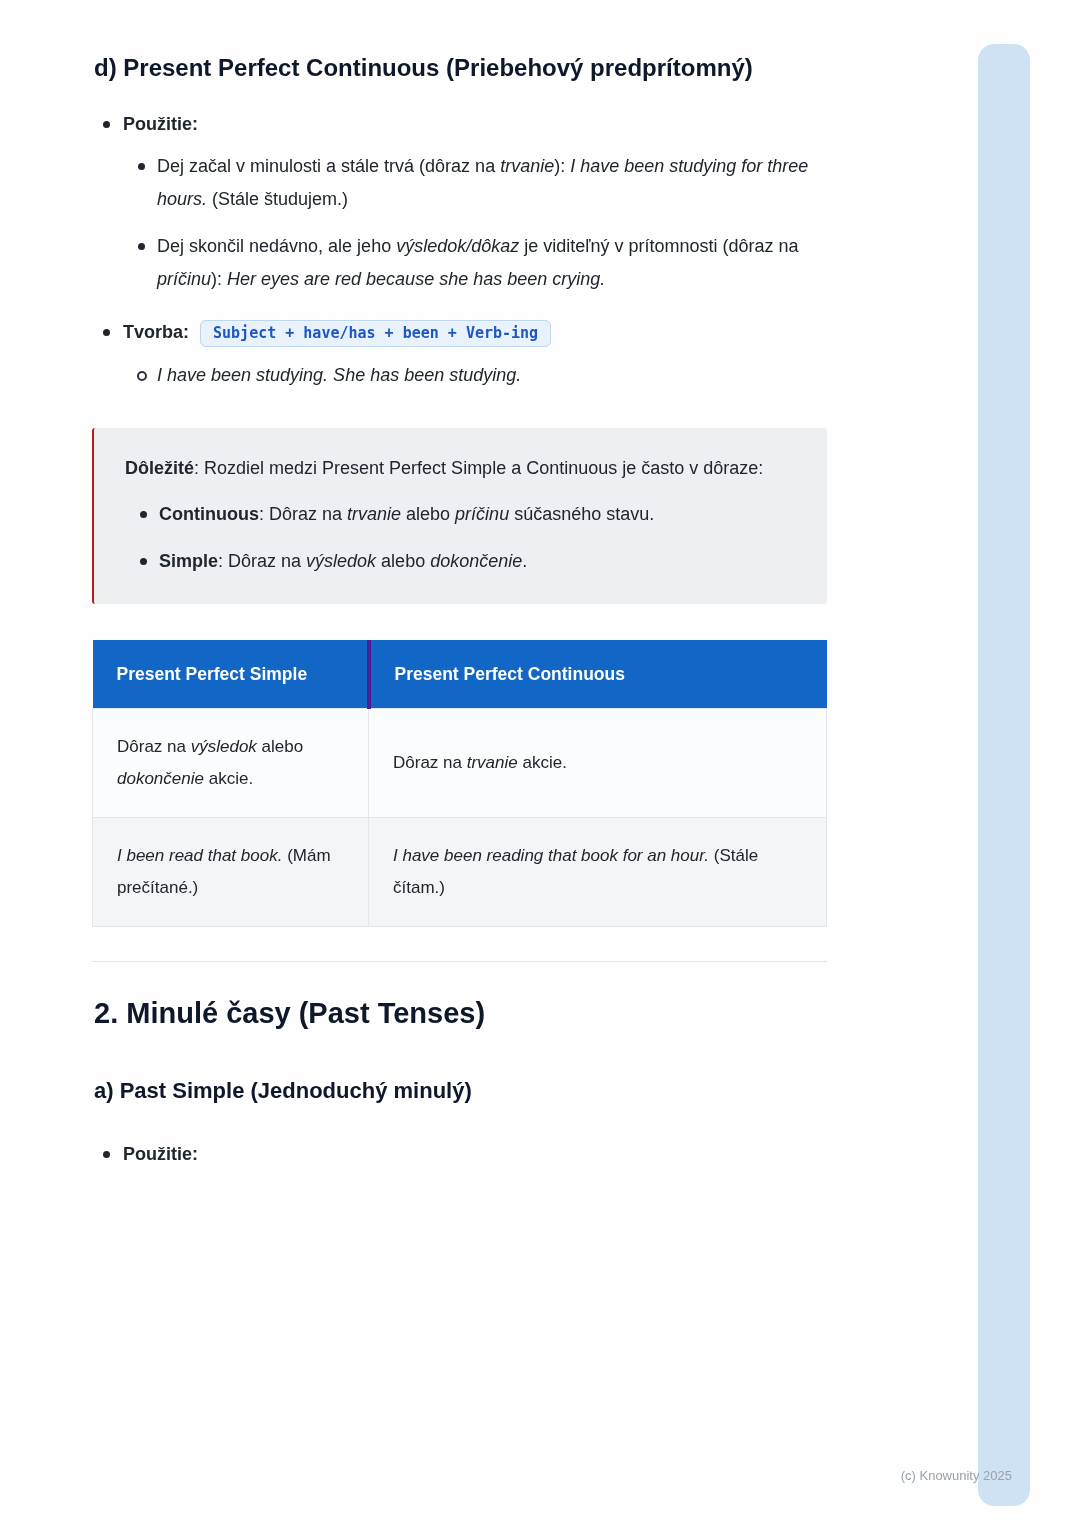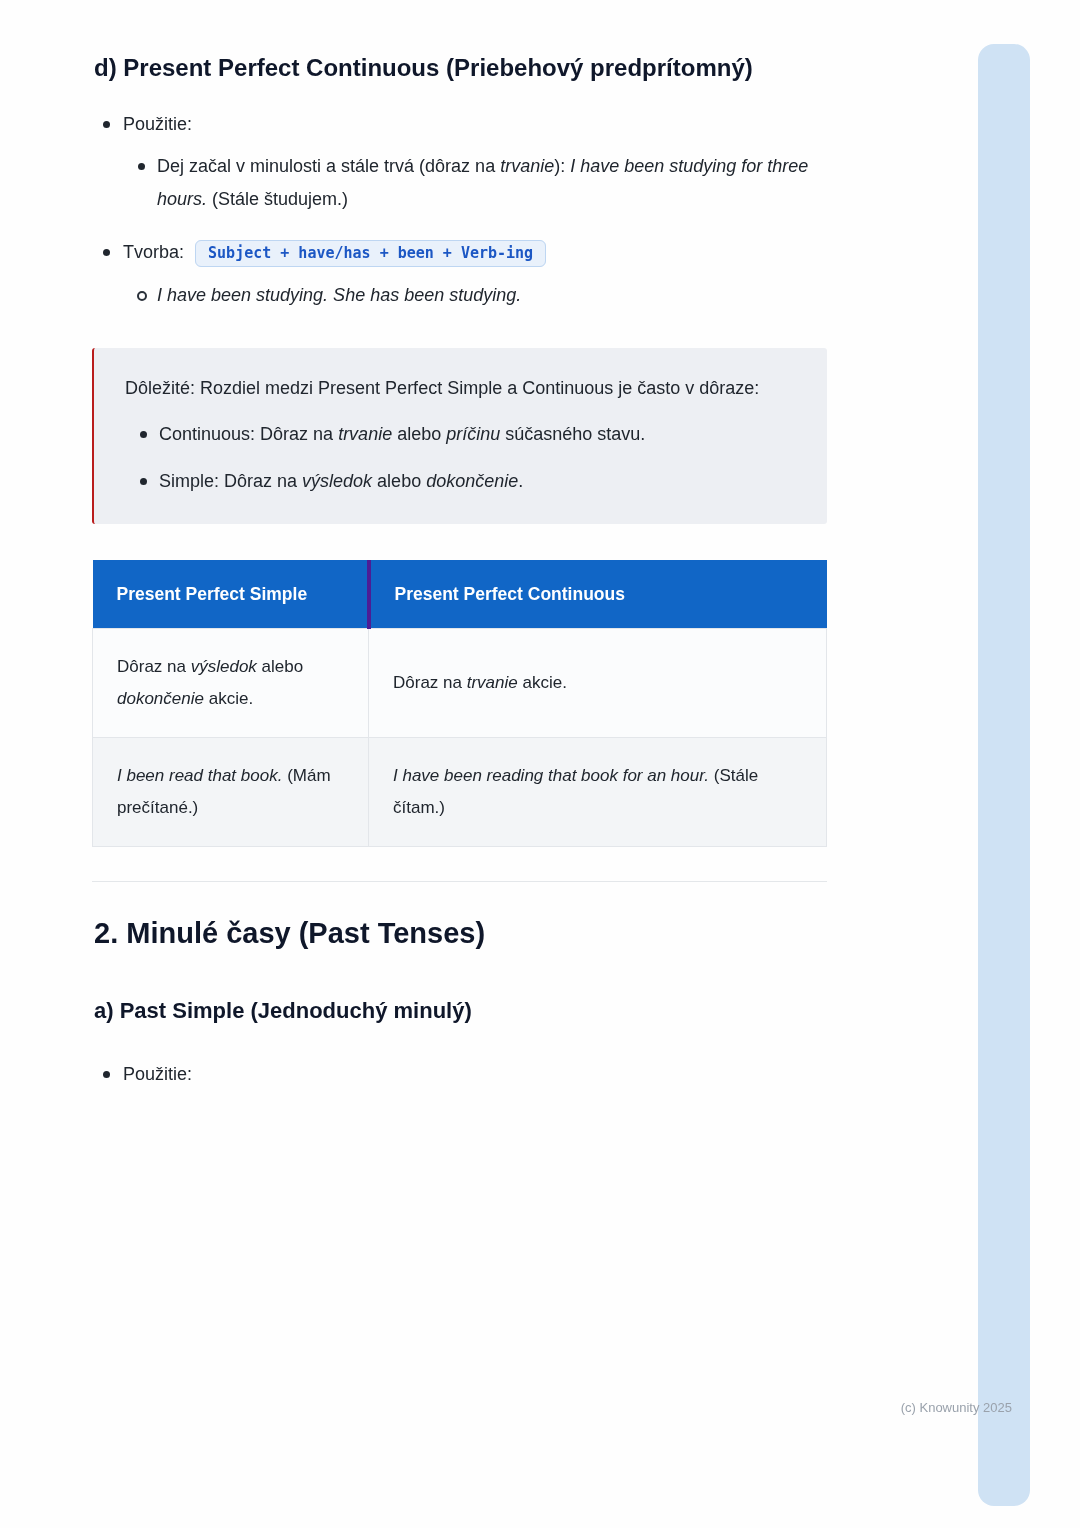--- a/index.html
+++ b/index.html
@@ -37,21 +37,21 @@
     width: 7px; height: 7px; border-radius: 50%; background: #20262e;
   }
   .l3 { margin-top: 9px; }
   .l3 > li { position: relative; padding-left: 34px; font-size: 18px; line-height: 33px; }
   .l3 > li::before {
     content: ""; position: absolute; left: 14px; top: 12px;
     width: 6px; height: 6px; border-radius: 50%; border: 2px solid #2a313a; background: transparent;
   }
   .tvorba { margin-top: 20px; }
 
-  .b { font-weight: 400; }
+  .b { font-weight: 700; }
   .i { font-style: italic; }
   .code-chip {
     font-family: "DejaVu Sans Mono", "Liberation Mono", monospace;
     font-size: 15px; font-weight: 700; color: #1c57c4;
     background: #e9f1fb; border: 1px solid #bed6f2; border-radius: 6px;
     padding: 3px 12px 4px; margin-left: 6px; white-space: nowrap;
   }
 
   .callout {
     margin-top: 36px; background: #edeff3;
@@ -77,40 +77,41 @@
   }
   .grammar-table td:first-child { width: 276px; }
   .grammar-table tbody tr:nth-child(odd)  { background: #fbfcfd; }
   .grammar-table tbody tr:nth-child(even) { background: #f3f5f7; }
 
   .divider { border: none; border-top: 1px solid #e4e7ea; margin: 34px 0 0; }
 
   .last-list { margin-top: 32px; }
 
   .footer {
-    position: absolute; top: 1400px; right: 68px; z-index: 2;
+    position: absolute; top: 1468px; right: 68px; z-index: 2;
     font-size: 13px; color: #9aa2ac;
   }
 </style>
 </head>
 <body>
 
 <div class="page">
 
   <div class="scroll-strip"></div>
 
   <main class="content">
 
     <h2 class="h-blue h-d">d) Present Perfect Continuous (Priebehový predprítomný)</h2>
 
     <ul class="l1">
       <li>
         <span><span class="b">Použitie:</span></span>
         <ul class="l2">
           <li><span>Dej začal v minulosti a stále trvá (dôraz na </span><span class="i">trvanie</span><span>): </span><span class="i">I have been studying for three hours.</span><span> (Stále študujem.)</span></li>
+          <li><span>Dej skončil nedávno, ale jeho </span><span class="i">výsledok/dôkaz</span><span> je viditeľný v prítomnosti (dôraz na </span><span class="i">príčinu</span><span>): </span><span class="i">Her eyes are red because she has been crying.</span></li>
         </ul>
       </li>
       <li class="tvorba">
         <span><span class="b">Tvorba:</span><span> </span><span class="code-chip">Subject + have/has + been + Verb-ing</span></span>
         <ul class="l3">
           <li><span class="i">I have been studying. She has been studying.</span></li>
         </ul>
       </li>
     </ul>
 

